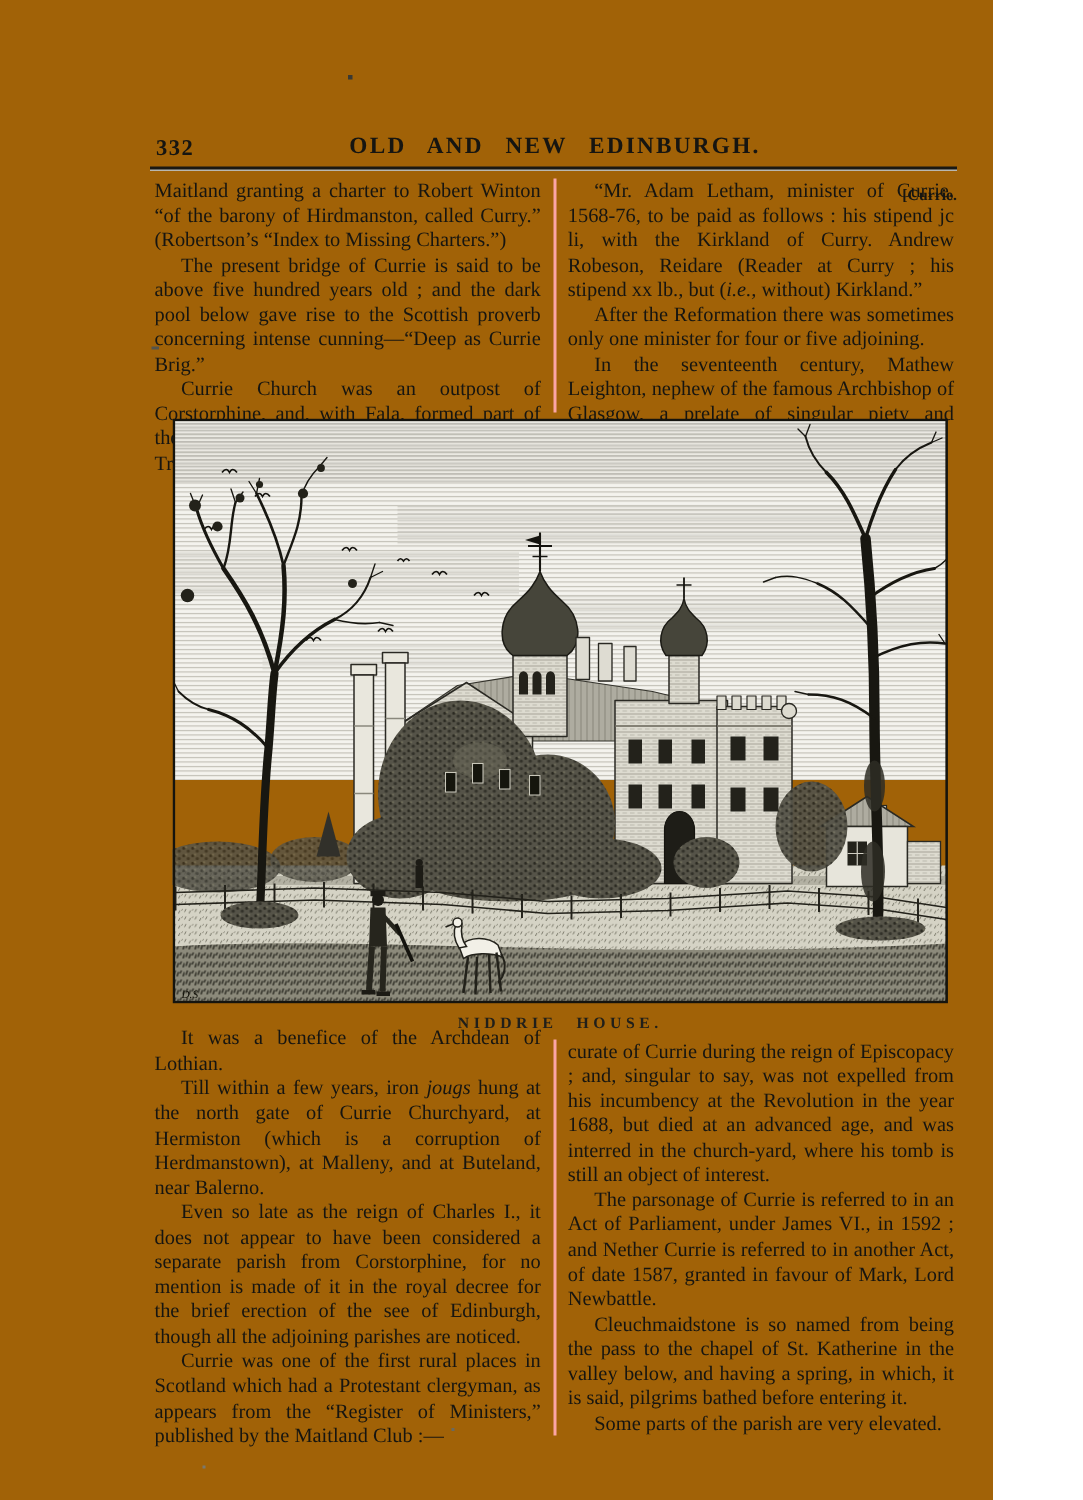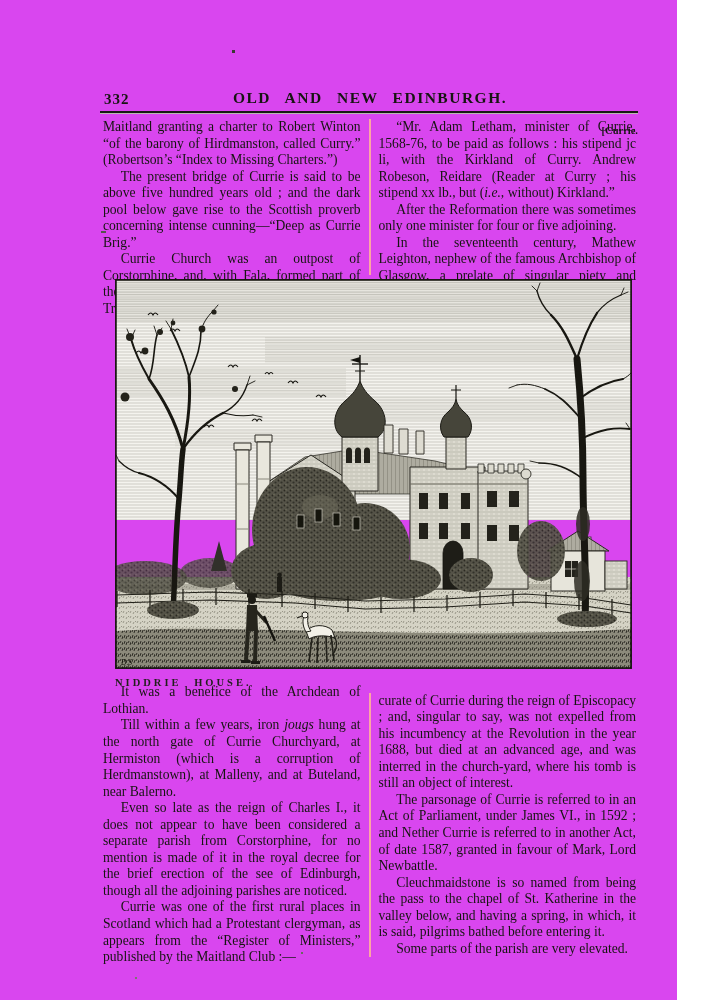--- a/index.html
+++ b/index.html
@@ -1,21 +1,21 @@
 <!DOCTYPE html>
 <html><head>
 <meta charset="utf-8">
 <style>
   html,body{margin:0;padding:0;}
   body{
     width:722px;height:1000px;background:#ffffff;
     font-family:"Liberation Serif", serif;color:#161511;
     -webkit-font-smoothing:antialiased;
   }
-  .page{position:relative;width:662px;height:1000px;background:#d946ef;overflow:hidden;padding-left:15px;}
+  .page{position:relative;width:662px;height:1000px;background:#a16207;overflow:hidden;}
 
   
   .header{position:absolute;top:89px;left:102px;width:536px;height:22px;}
   .page-number{position:absolute;left:2px;top:2px;font-size:15px;font-weight:bold;letter-spacing:1px;}
   .header-title{position:absolute;left:0;right:0;top:0;text-align:center;font-size:15.5px;font-weight:bold;letter-spacing:1.5px;word-spacing:9px;}
   .header-corner{position:absolute;right:0;top:5px;font-size:10.5px;font-weight:bold;margin-top:31px;}
   .header-rule{position:absolute;top:111px;left:100px;width:538px;height:2.6px;background:#191814;}
   .header-rule:after{content:"";display:block;margin-top:1.6px;height:0.8px;background:#b9b7b0;}
 
   
@@ -25,21 +25,21 @@
   .col{width:258px;font-size:13.6px;line-height:16.55px;text-align:justify;}
   .col.left{padding-right:8px;}
   .col.right{border-left:2px solid #fca5a5;padding-left:8px;}
   .col p{margin:0;text-indent:1.3em;}
   .col p.noindent{text-indent:0;}
   .ital{font-style:italic;}
 
   
   .figure{position:absolute;top:279px;left:115px;width:517px;height:390px;}
   .figure svg{display:block;}
-  .caption{position:absolute;top:677px;left:115px;width:517px;text-align:left;
+  .caption{position:absolute;top:677px;left:115px;width:517px;text-align:center;
            font-size:10.5px;font-weight:bold;letter-spacing:3px;word-spacing:7px;color:#201f1a;}
 
   
   .speck{position:absolute;background:#3a3933;}
   .speck.s1{left:232px;top:50px;width:3px;height:3px;}
   .speck.s2{left:101px;top:231px;width:5px;height:2px;background:#55544c;}
   .speck.s3{left:301px;top:952px;width:2px;height:2px;background:#6a6960;}
   .speck.s4{left:135px;top:977px;width:2px;height:2px;background:#7a786e;}
 </style>
 </head>

